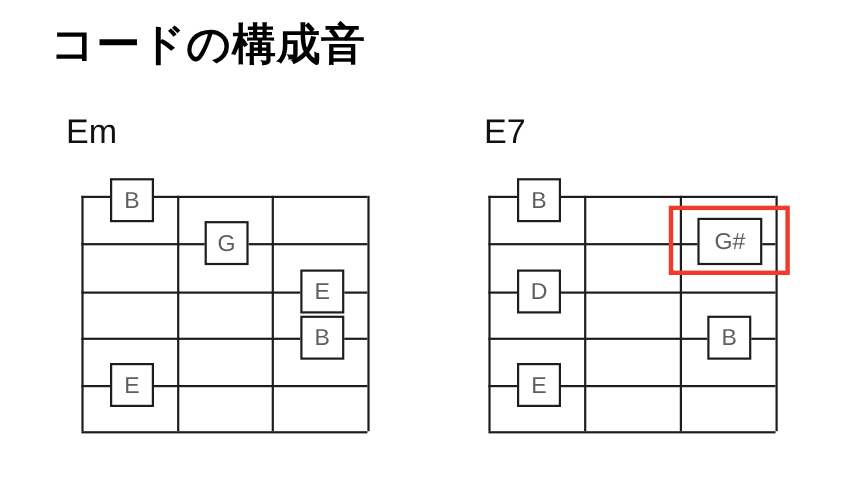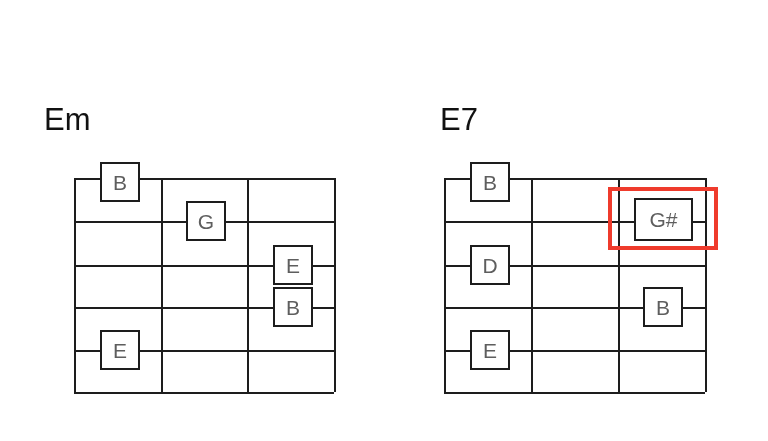--- a/index.html
+++ b/index.html
@@ -93,24 +93,25 @@
     box-sizing: border-box;
     background: transparent;
     z-index: 4;
   }
 </style>
 </head>
 <body>
 
 <div id="slide">
 
+  <div id="slide-title">コードの構成音</div>
 
   <div class="chord-block" style="left:0px; top:0px; width:768px; height:441px;">
 
-    <div class="chord-name" style="left:44px; top:104px;">Em</div>
+    <div class="chord-name" style="left:60px; top:104px;">Em</div>
 
     <div class="fretboard" style="left:74px; top:178px; width:260px; height:214px;">
 
       <div class="grid-line-h" style="left:0px;  top:0px;   width:260px;"></div>
       <div class="grid-line-h" style="left:0px;  top:43px;  width:260px;"></div>
       <div class="grid-line-h" style="left:0px;  top:87px;  width:260px;"></div>
       <div class="grid-line-h" style="left:0px;  top:129px; width:260px;"></div>
       <div class="grid-line-h" style="left:0px;  top:172px; width:260px;"></div>
       <div class="grid-line-h" style="left:0px;  top:214px; width:260px;"></div>
 

